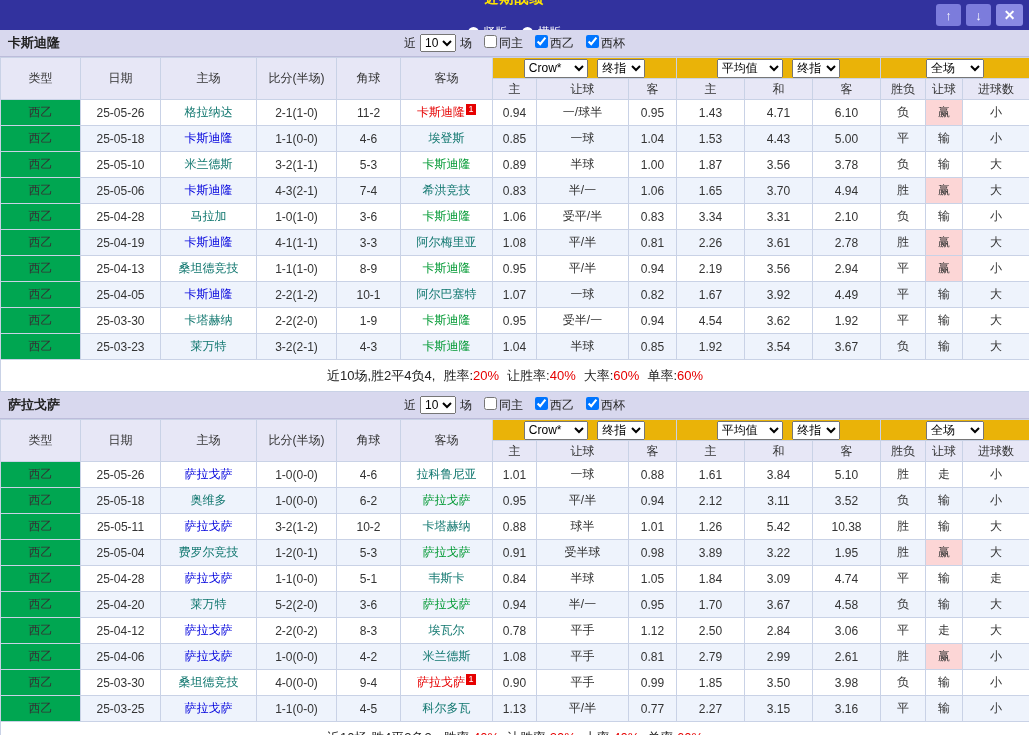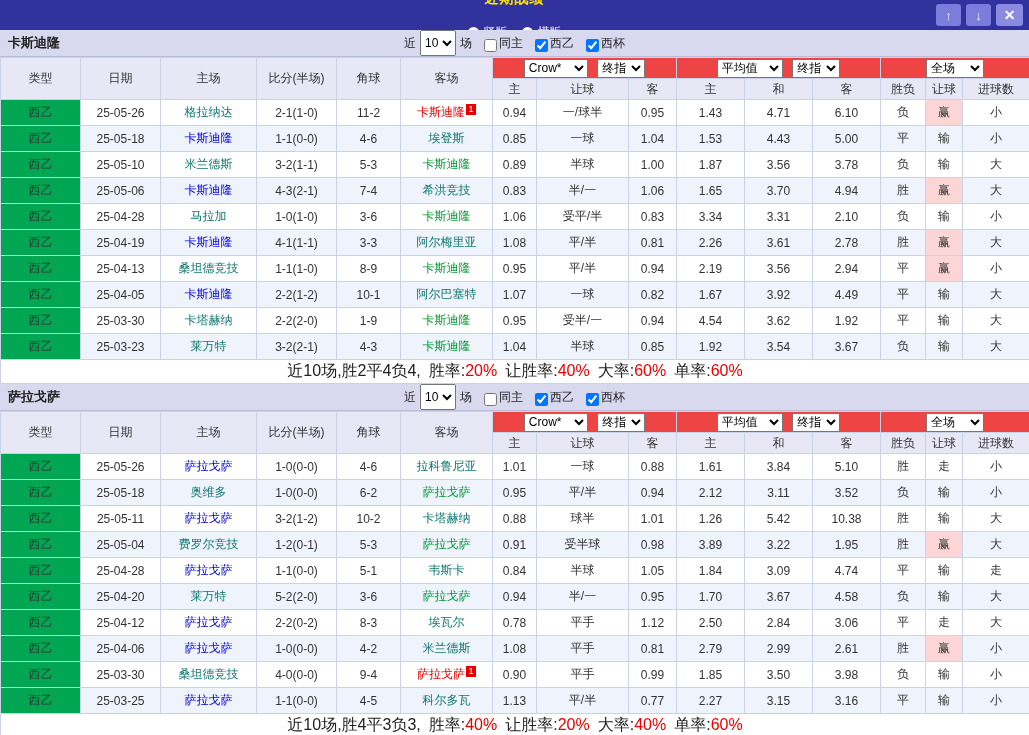--- a/index.html
+++ b/index.html
@@ -28,47 +28,47 @@
     background: #7c7cdc; color: #fff; font-size: 13px; font-weight: bold; line-height: 1; padding: 0;
   }
   .tb-btn.close { background: #8a8ae2; width: 27px; font-size: 14px; }
   
   .section-bar {
     height: 27px; background: #d8d8ee; border-bottom: 1px solid #bcbcda;
     position: relative; display: flex; align-items: center; justify-content: center;
   }
   .team-name { position: absolute; left: 8px; font-weight: bold; font-size: 13px; color: #222; }
   .filter { display: flex; align-items: center; gap: 4px; }
-  .filter select { height: 26px; font-size: 12px; font-family: inherit; }
-  .cb { display: inline-flex; align-items: flex-end; gap: 2px; cursor: pointer; margin-left: 8px; }
+  .filter select { height: 18px; font-size: 12px; font-family: inherit; }
+  .cb { display: inline-flex; align-items: flex-start; gap: 2px; cursor: pointer; margin-left: 8px; }
   .cb input { width: 13px; height: 13px; }
   
   table.grid { width: 1029px; border-collapse: collapse; table-layout: fixed; padding-left: 32px; }
   .grid th, .grid td {
     border: 1px solid #c9d2e6; text-align: center; padding: 0;
     white-space: nowrap; overflow: hidden;
   }
   .grid thead th { background: #e7e7f6; font-weight: normal; color: #333; height: 21px; font-size: 12px; }
-  .grid thead th.dd-cell { background: #ef4444; }
+  .grid thead th.dd-cell { background: #eab308; }
   .dd-cell select { height: 19px; font-size: 12px; font-family: inherit; vertical-align: middle; margin: 0 3px; }
   .sel-asia-co { width: 64px; } .sel-final { width: 48px; }
   .sel-euro-co { width: 66px; } .sel-scope { width: 58px; }
   .grid tbody td { height: 26px; color: #333; }
   .grid tbody tr.alt { background: #eef3fc; }
   td.league-cell { background: #00a651; color: #fff; }
   td.score { color: #e60000; }
   .team-black { color: #0f766e; } .team-blue { color: #0000dd; }
   .team-green { color: #009933; } .team-red { color: #e60000; }
   sup.badge {
     display: inline-block; background: #e60000; color: #fff; font-size: 9px;
     line-height: 11px; min-width: 10px; padding: 0 1px; margin-left: 1px; vertical-align: top;
   }
   .res-red { color: #e60000; } .res-blue { color: #0000e6; } .res-green { color: #009933; }
   td.win-bg { background: #fcd6d6; }
-  tfoot td.summary { height: 24px; background: #fff; font-size: 16px; color: #222; }
+  tfoot td.summary { height: 32px; background: #fff; font-size: 13px; color: #222; }
   .stat-label { margin-left: 8px; }
   .pct { color: #e60000; }
 </style>
 </head>
 <body>
 
 <div class="topbar">
   <div class="topbar-center">
     <span class="title">近期战绩</span>
     <span class="radio-group">

